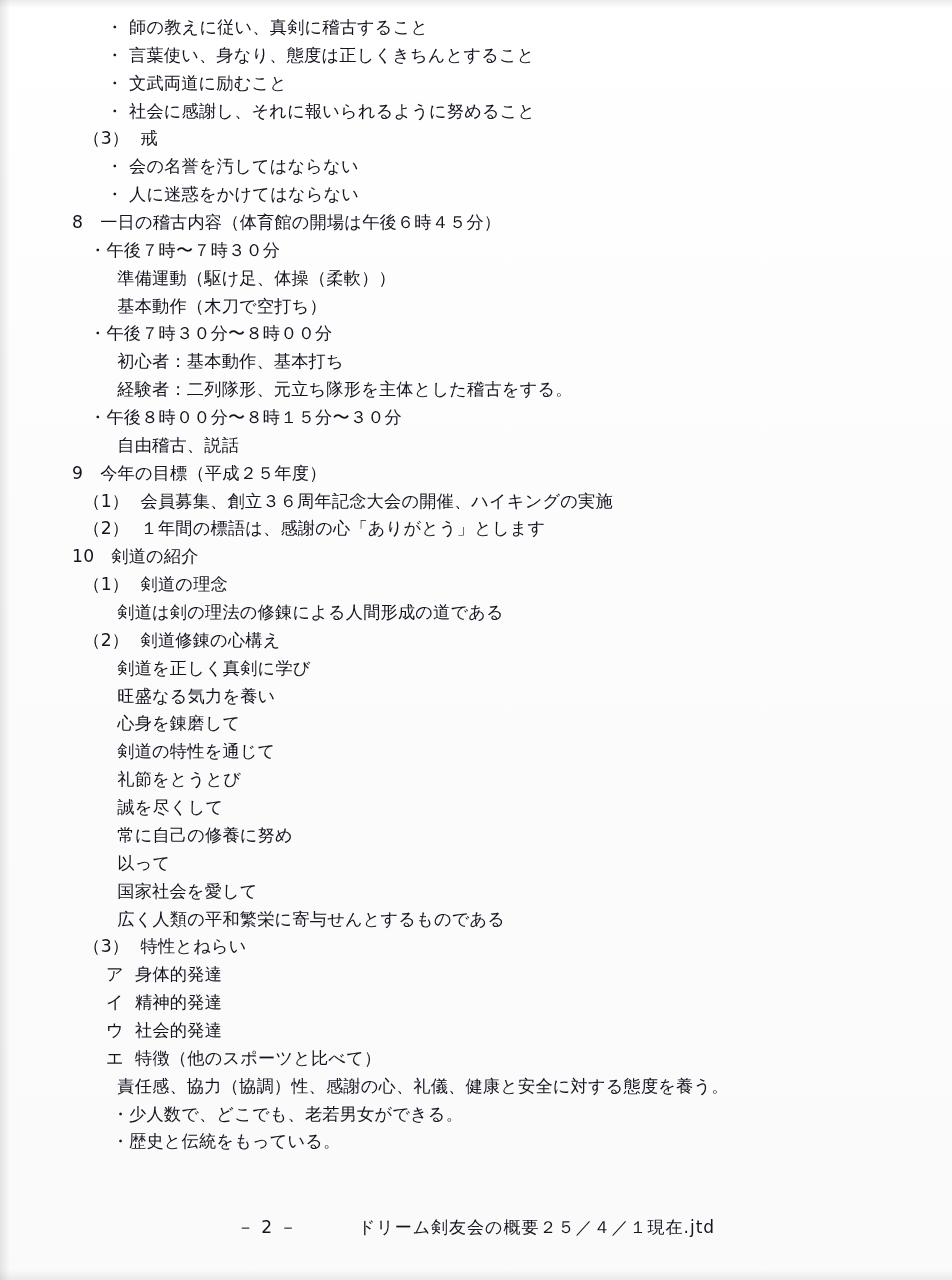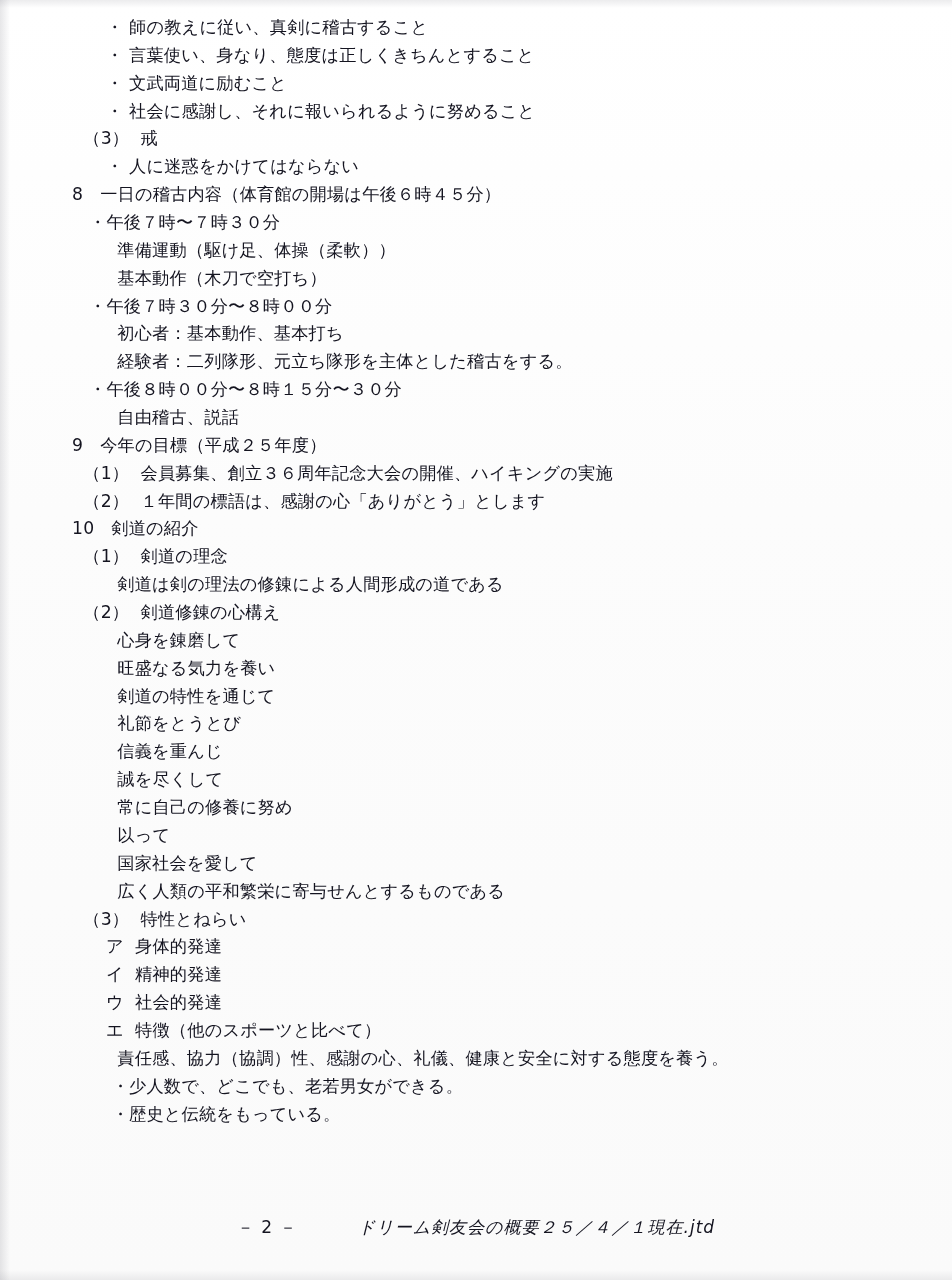--- a/index.html
+++ b/index.html
@@ -53,21 +53,20 @@
     font-size: 17px;
     letter-spacing: 1px;
     color: #141420;
   }
   .footer .pg {
     display: inline-block;
     margin-right: 54px;
   }
   .footer .fname {
     display: inline-block;
-    font-style: italic;
   }
   
   .edge-left {
     position: absolute;
     left: 0; top: 0;
     width: 10px; height: 1280px;
     background: linear-gradient(90deg, rgba(120,120,130,0.18), rgba(255,255,255,0));
     pointer-events: none;
   }
   .edge-top {
@@ -92,42 +91,43 @@
   <div class="edge-top"></div>
   <div class="edge-left"></div>
   <div class="edge-bottom"></div>
 
   <div class="content">
     <div class="ln">      ・ 師の教えに従い、真剣に稽古すること</div>
     <div class="ln">      ・ 言葉使い、身なり、態度は正しくきちんとすること</div>
     <div class="ln">      ・ 文武両道に励むこと</div>
     <div class="ln">      ・ 社会に感謝し、それに報いられるように努めること</div>
     <div class="ln">  （3）  戒</div>
+    <div class="ln">      ・ 会の名誉を汚してはならない</div>
     <div class="ln">      ・ 人に迷惑をかけてはならない</div>
     <div class="ln">8   一日の稽古内容（体育館の開場は午後６時４５分）</div>
     <div class="ln">   ・午後７時〜７時３０分</div>
     <div class="ln">        準備運動（駆け足、体操（柔軟））</div>
     <div class="ln">        基本動作（木刀で空打ち）</div>
     <div class="ln">   ・午後７時３０分〜８時００分</div>
     <div class="ln">        初心者：基本動作、基本打ち</div>
     <div class="ln">        経験者：二列隊形、元立ち隊形を主体とした稽古をする。</div>
     <div class="ln">   ・午後８時００分〜８時１５分〜３０分</div>
     <div class="ln">        自由稽古、説話</div>
     <div class="ln">9   今年の目標（平成２５年度）</div>
     <div class="ln">  （1）  会員募集、創立３６周年記念大会の開催、ハイキングの実施</div>
     <div class="ln">  （2）  １年間の標語は、感謝の心「ありがとう」とします</div>
     <div class="ln">10   剣道の紹介</div>
     <div class="ln">  （1）  剣道の理念</div>
     <div class="ln">        剣道は剣の理法の修錬による人間形成の道である</div>
     <div class="ln">  （2）  剣道修錬の心構え</div>
+    <div class="ln">        剣道を正しく真剣に学び</div>
+    <div class="ln">        旺盛なる気力を養い</div>
     <div class="ln">        心身を錬磨して</div>
-    <div class="ln">        旺盛なる気力を養い</div>
     <div class="ln">        剣道の特性を通じて</div>
     <div class="ln">        礼節をとうとび</div>
-    <div class="ln">        信義を重んじ</div>
     <div class="ln">        誠を尽くして</div>
     <div class="ln">        常に自己の修養に努め</div>
     <div class="ln">        以って</div>
     <div class="ln">        国家社会を愛して</div>
     <div class="ln">        広く人類の平和繁栄に寄与せんとするものである</div>
     <div class="ln">  （3）  特性とねらい</div>
     <div class="ln">      ア  身体的発達</div>
     <div class="ln">      イ  精神的発達</div>
     <div class="ln">      ウ  社会的発達</div>
     <div class="ln">      エ  特徴（他のスポーツと比べて）</div>

